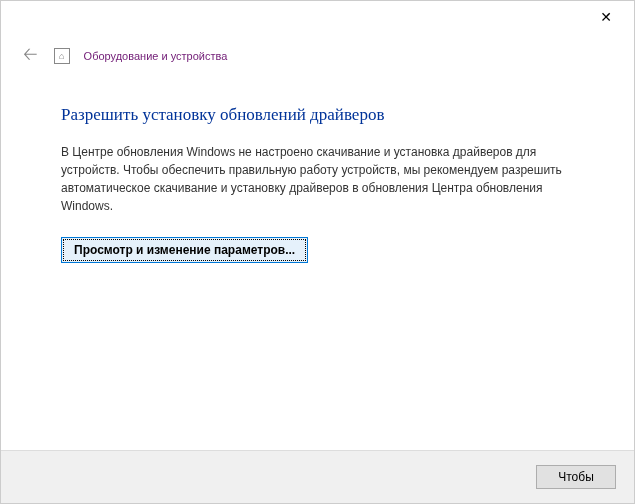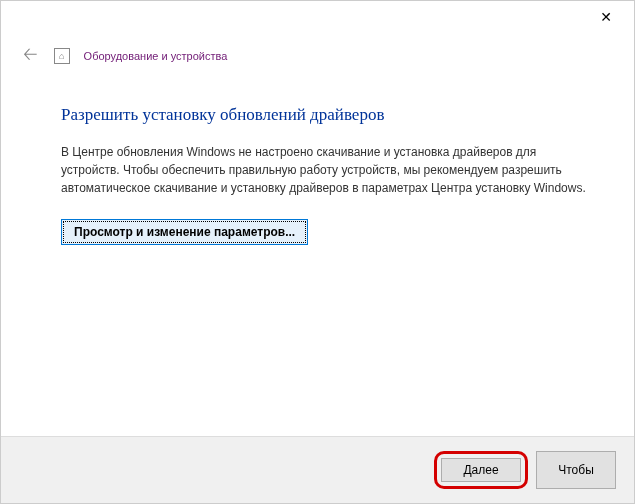--- a/index.html
+++ b/index.html
@@ -130,23 +130,20 @@
   </div>
 
   <div class="header">
     <span class="back-arrow">🡠</span>
     <span class="header-icon">⌂</span>
     <span class="header-title">Оборудование и устройства</span>
   </div>
 
   <div class="content">
     <h1 class="main-heading">Разрешить установку обновлений драйверов</h1>
-    <p class="description">В Центре обновления Windows не настроено скачивание и установка драйверов для устройств. Чтобы обеспечить правильную работу устройств, мы рекомендуем разрешить автоматическое скачивание и установку драйверов в параметрах Центра установку Windows.</p>
+    <p class="description">В Центре обновления Windows не настроено скачивание и установка драйверов для устройств. Чтобы обеспечить правильную работу устройств, мы рекомендуем разрешить автоматическое скачивание и установку драйверов в обновления Центра обновления Windows.</p>
     <button class="settings-btn">Просмотр и изменение параметров...</button>
   </div>
 
   <div class="footer">
-    <span class="highlight-ring">
-      <button class="btn">Далее</button>
-    </span>
     <button class="btn">Чтобы</button>
   </div>
 </div>
 
 </body></html>

